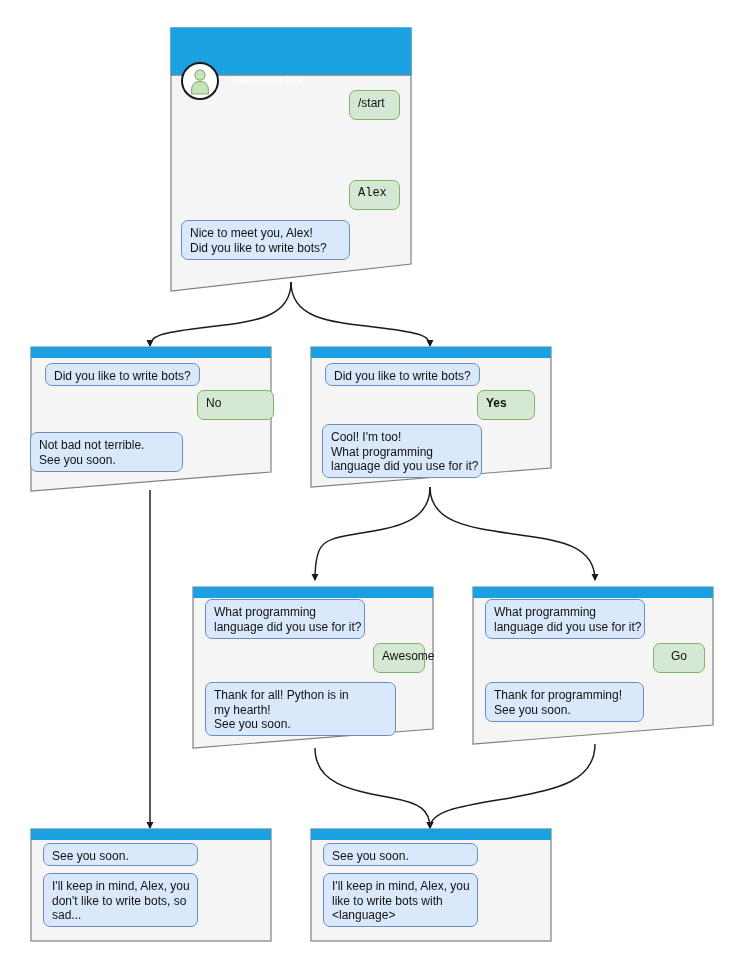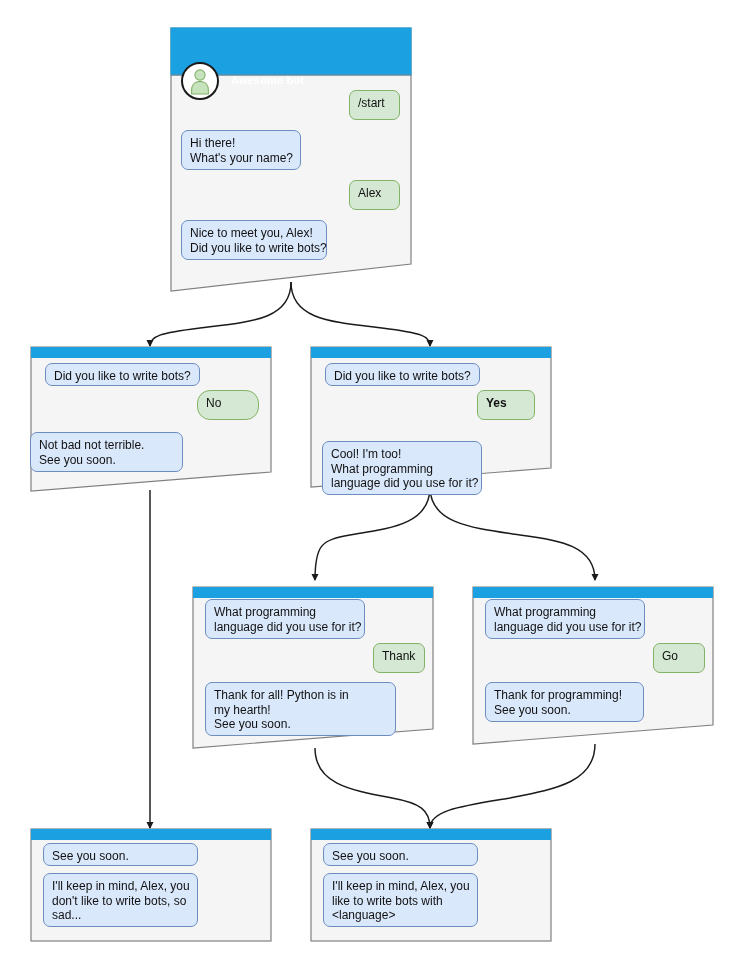--- a/index.html
+++ b/index.html
@@ -49,71 +49,69 @@
 
   <div class="avatar" style="left:11px;top:35px;width:38px;height:38px;">
     <svg width="34" height="34" viewBox="0 0 34 34">
       <circle cx="17" cy="11" r="5.1" fill="#c6e3bd" stroke="#82b366" stroke-width="1.1"></circle>
       <path d="M 17 17.4 C 11.6 17.4 8.6 21.2 8.6 26.4 L 8.6 30 L 25.4 30 L 25.4 26.4 C 25.4 21.2 22.4 17.4 17 17.4 Z" fill="#c6e3bd" stroke="#82b366" stroke-width="1.1"></path>
     </svg>
   </div>
   <div class="hdr-title" style="left:61px;top:47px;">Awesome bot</div>
 
   <div class="bubble user-bubble" style="left:179px;top:63px;width:51px;height:30px;">/start</div>
-  <div class="bubble bot-bubble" style="left:11px;top:103px;width:120px;height:40px;">Hi there!
-What's your name?</div>
-  <div class="bubble user-bubble" style="left:179px;top:153px;width:51px;height:30px;">Alex</div>
-  <div class="bubble bot-bubble" style="left:11px;top:193px;width:146px;height:40px;">Nice to meet you, Alex!
+  <div class="bubble user-bubble" style="left:179px;top:153px;width:51px;height:30px;font-family:Liberation Mono, monospace;">Alex</div>
+  <div class="bubble bot-bubble" style="left:11px;top:193px;width:169px;height:40px;">Nice to meet you, Alex!
 Did you like to write bots?</div>
 </div>
 
 <div class="node" style="left:30px;top:346px;width:242px;height:146px;">
   <svg class="card-svg" width="242" height="146" viewBox="0 0 242 146">
     <polygon points="1,1 241,1 241,126 1,145" fill="#f5f5f5" stroke="#808080" stroke-width="1.2"></polygon>
     <rect x="1" y="1" width="240" height="11" fill="#1ba1e2"></rect>
   </svg>
   <div class="bubble bot-bubble" style="left:15px;top:17px;width:155px;height:23px;">Did you like to write bots?</div>
-  <div class="bubble user-bubble" style="left:167px;top:44px;width:62px;height:30px;border-radius:13px;">No</div>
+  <div class="bubble user-bubble" style="left:167px;top:44px;width:77px;height:30px;">No</div>
   <div class="bubble bot-bubble" style="left:0;top:86px;width:153px;height:40px;">Not bad not terrible.
 See you soon.</div>
 </div>
 
 <div class="node" style="left:310px;top:346px;width:242px;height:142px;">
   <svg class="card-svg" width="242" height="142" viewBox="0 0 242 142">
     <polygon points="1,1 241,1 241,122 1,141" fill="#f5f5f5" stroke="#808080" stroke-width="1.2"></polygon>
     <rect x="1" y="1" width="240" height="11" fill="#1ba1e2"></rect>
   </svg>
   <div class="bubble bot-bubble" style="left:15px;top:17px;width:155px;height:23px;">Did you like to write bots?</div>
   <div class="bubble user-bubble" style="left:167px;top:44px;width:58px;height:30px;font-weight:bold;">Yes</div>
-  <div class="bubble bot-bubble" style="left:12px;top:95px;width:160px;height:54px;">Cool! I'm too!
+  <div class="bubble bot-bubble" style="left:12px;top:78px;width:160px;height:54px;">Cool! I'm too!
 What programming
 language did you use for it?</div>
 </div>
 
 <div class="node" style="left:192px;top:586px;width:242px;height:163px;">
   <svg class="card-svg" width="242" height="163" viewBox="0 0 242 163">
     <polygon points="1,1 241,1 241,143 1,162" fill="#f5f5f5" stroke="#808080" stroke-width="1.2"></polygon>
     <rect x="1" y="1" width="240" height="11" fill="#1ba1e2"></rect>
   </svg>
   <div class="bubble bot-bubble" style="left:13px;top:13px;width:160px;height:40px;">What programming
 language did you use for it?</div>
-  <div class="bubble user-bubble" style="left:181px;top:57px;width:52px;height:30px;">Thank</div>
+  <div class="bubble user-bubble" style="left:181px;top:57px;width:52px;height:30px;">Awesome</div>
   <div class="bubble bot-bubble" style="left:13px;top:96px;width:191px;height:54px;">Thank for all! Python is in
 my hearth!
 See you soon.</div>
 </div>
 
 <div class="node" style="left:472px;top:586px;width:242px;height:159px;">
   <svg class="card-svg" width="242" height="159" viewBox="0 0 242 159">
     <polygon points="1,1 241,1 241,139 1,158" fill="#f5f5f5" stroke="#808080" stroke-width="1.2"></polygon>
     <rect x="1" y="1" width="240" height="11" fill="#1ba1e2"></rect>
   </svg>
   <div class="bubble bot-bubble" style="left:13px;top:13px;width:160px;height:40px;">What programming
 language did you use for it?</div>
-  <div class="bubble user-bubble" style="left:181px;top:57px;width:52px;height:30px;">Go</div>
+  <div class="bubble user-bubble" style="left:181px;top:57px;width:52px;height:30px;text-align:center;">Go</div>
   <div class="bubble bot-bubble" style="left:13px;top:96px;width:159px;height:40px;">Thank for programming!
 See you soon.</div>
 </div>
 
 <div class="node" style="left:30px;top:828px;width:242px;height:114px;">
   <svg class="card-svg" width="242" height="114" viewBox="0 0 242 114">
     <rect x="1" y="1" width="240" height="112" fill="#f5f5f5" stroke="#808080" stroke-width="1.2"></rect>
     <rect x="1" y="1" width="240" height="11" fill="#1ba1e2"></rect>
   </svg>
   <div class="bubble bot-bubble" style="left:13px;top:15px;width:155px;height:23px;">See you soon.</div>

